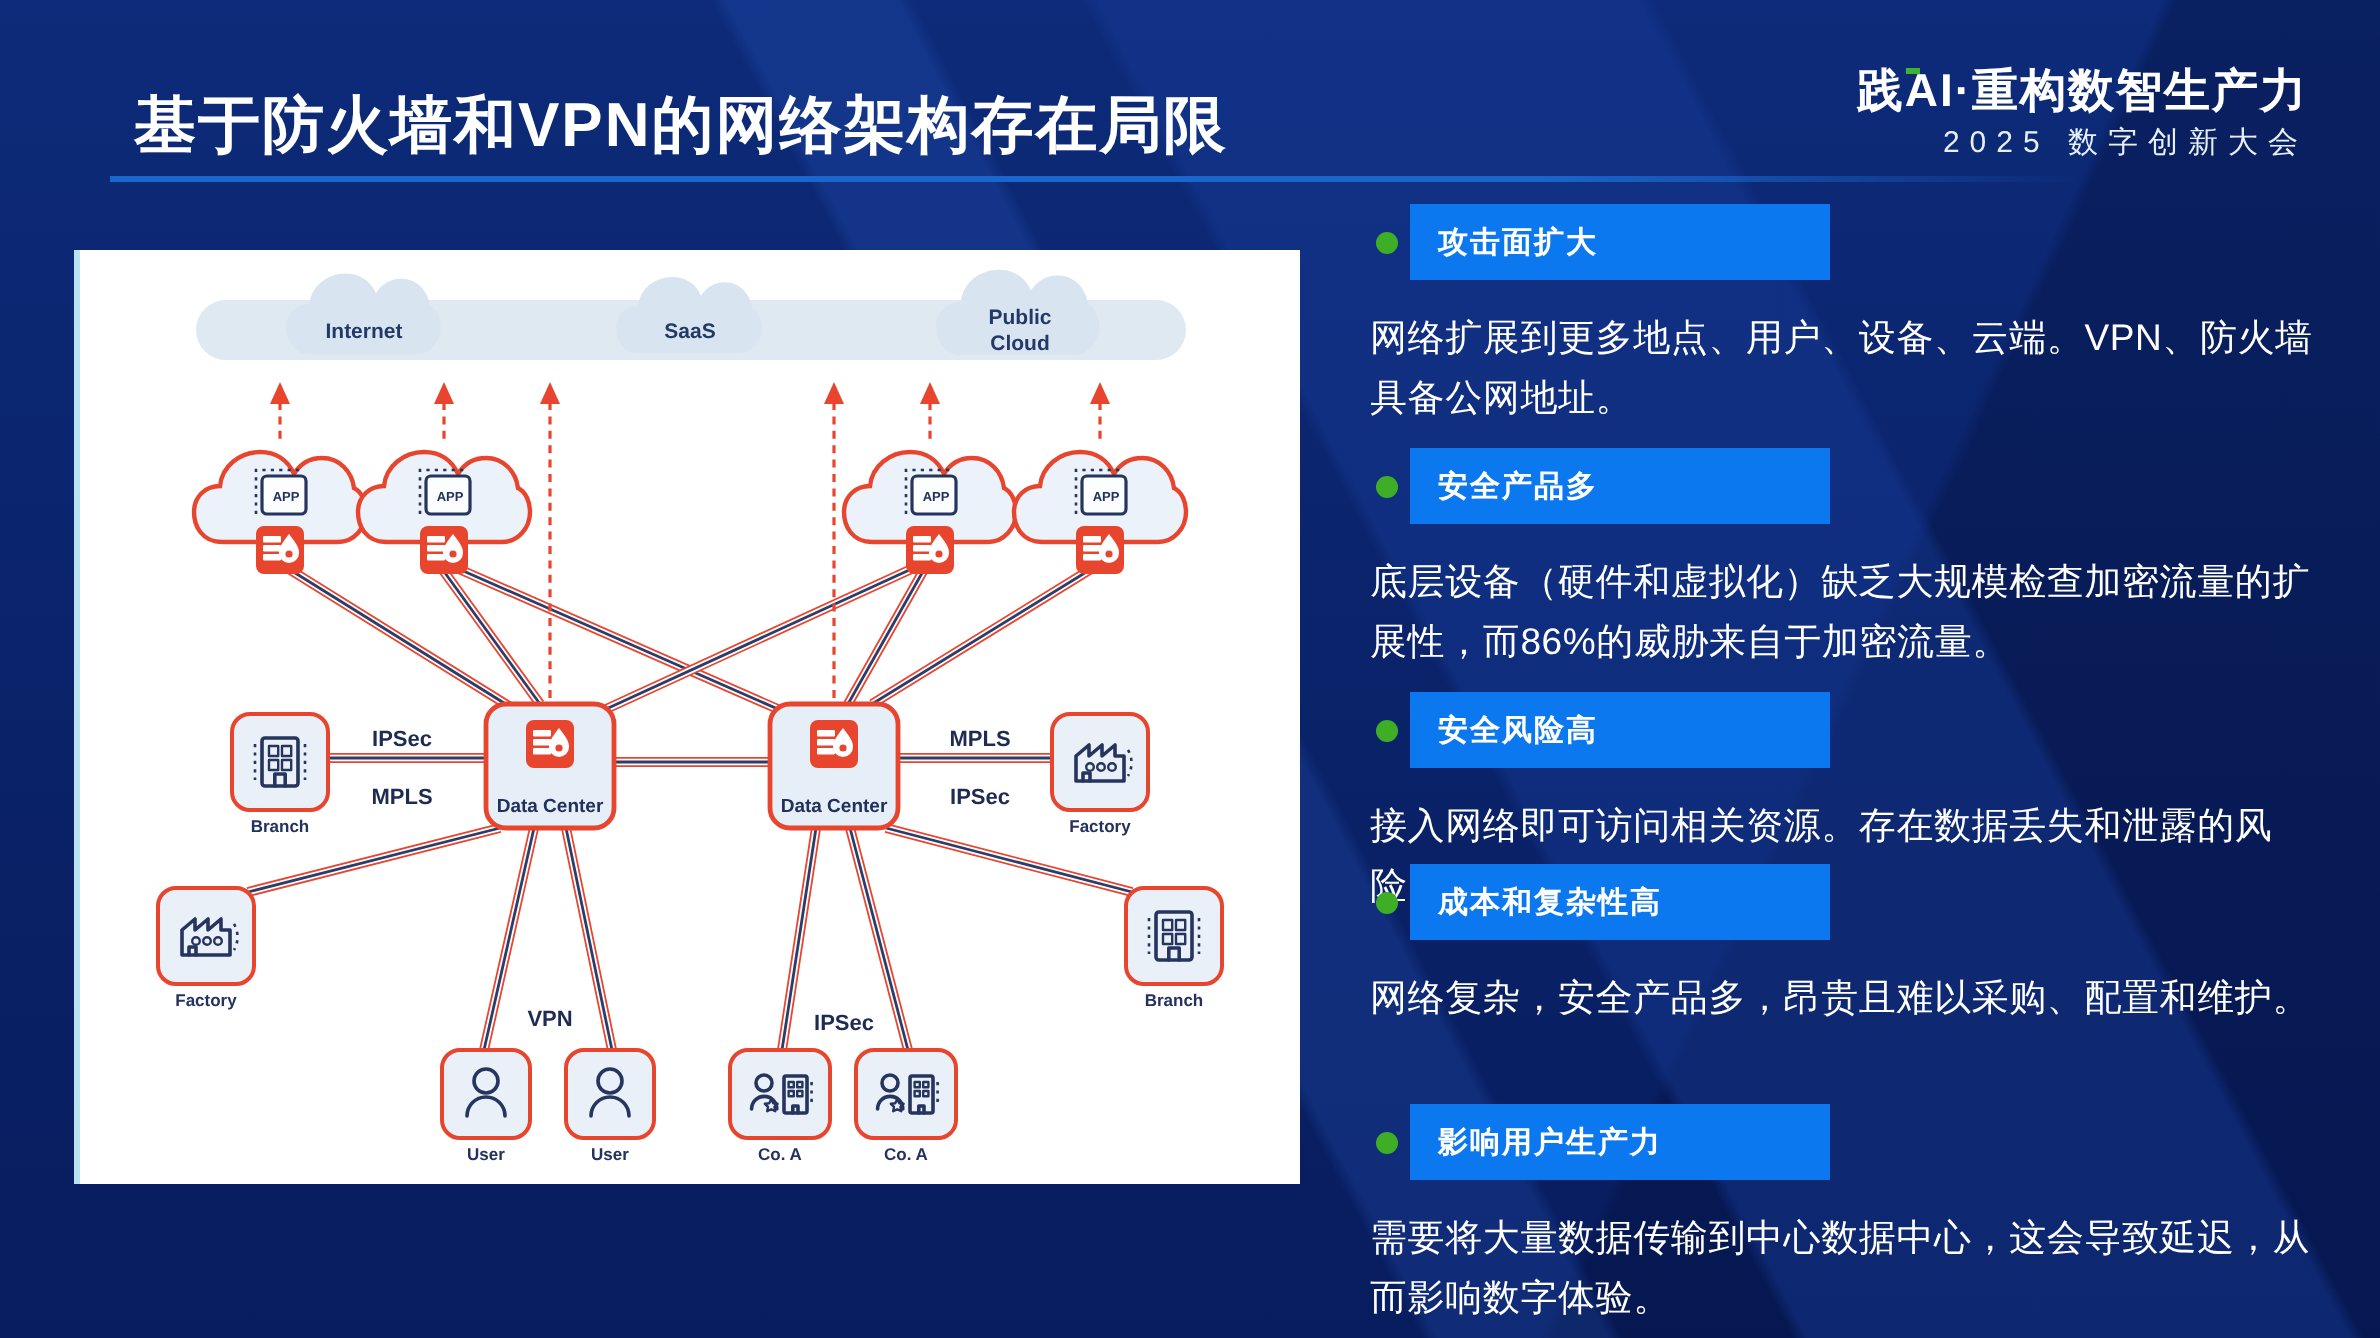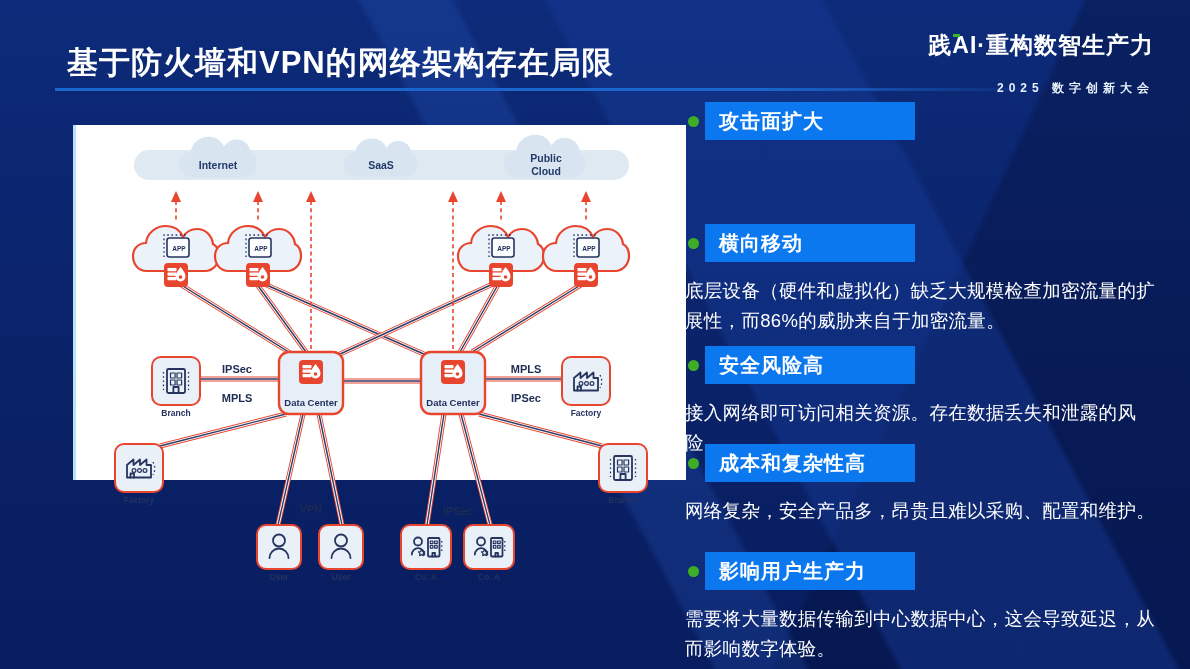--- a/index.html
+++ b/index.html
@@ -13,31 +13,31 @@
       linear-gradient(115deg, rgba(4,16,60,0) 72%, rgba(4,16,60,.40) 72.5%),
       linear-gradient(180deg,#0d2b7a 0%, #0a2268 55%, #081d5f 100%);
   }
   .title{position:absolute;left:55px;top:30px;font-size:31px;font-weight:bold;color:#ffffff;letter-spacing:1px;margin:12px;}
   .rule{position:absolute;left:55px;top:88px;width:985px;height:3px;
         background:linear-gradient(to right,#1a66cc 72%,rgba(26,102,204,0));}
   .logo{position:absolute;right:36px;top:30px;text-align:right;color:#fff;}
   .logo-main{font-size:23px;font-weight:bold;letter-spacing:1px;}
   .logo-ai{position:relative;}
   .logo-ai::after{content:"";position:absolute;left:1px;top:2px;width:7px;height:3px;background:#3db42e;}
-  .logo-sub{margin-top:19px;font-size:12px;font-weight:700;letter-spacing:5px;color:#e6f0fa;}
-
-  .panel{position:absolute;left:73px;top:125px;width:613px;height:355px;background:#ffffff;
+  .logo-sub{margin-top:1px;font-size:15px;font-weight:400;letter-spacing:5px;color:#e6f0fa;}
+
+  .panel{position:absolute;left:37px;top:125px;width:613px;height:467px;background:#ffffff;
          border-left:3px solid #b9e2f2;box-sizing:border-box;}
   .panel svg{display:block;}
 
   .section{position:absolute;left:683px;width:482px;}
   .dot{position:absolute;left:5px;top:14px;width:11px;height:11px;border-radius:50%;background:#3fae27;}
   .hbar{margin-left:22px;width:210px;height:38px;background:#0b78f0;display:flex;align-items:center;
         padding-left:14px;box-sizing:border-box;}
-  .hbar span{color:#fff;font-size:20px;font-weight:bold;letter-spacing:1px;}
+  .hbar span{color:#fff;font-size:15px;font-weight:bold;letter-spacing:1px;}
   .body{margin:14px 0 0 2px;color:#ffffff;font-size:18.5px;line-height:1.62;letter-spacing:.3px;}
 
   
   .bl1{stroke:#e8452f;stroke-width:5;fill:none}
   .bl2{stroke:#ffffff;stroke-width:3.2;fill:none}
   .bl3{stroke:#2e3c68;stroke-width:1.4;fill:none}
   .dash{stroke:#e8452f;stroke-width:1.6;fill:none;stroke-dasharray:4 3.2}
   .arrow{fill:#e8452f}
   .nbox{fill:#e9f0f8;stroke:#e8452f;stroke-width:2;}
   .dcbox{fill:#e6eef7;stroke:#e8452f;stroke-width:2.4;}
@@ -289,39 +289,40 @@
       <text class="link-label" x="235" y="388">VPN</text>
       <text class="link-label" x="382" y="390">IPSec</text>
     </svg>
   </div>
 
   <div class="section" style="top:102px">
     <span class="dot"></span>
     <div class="hbar">
       <span>攻击面扩大</span>
     </div>
+    <p class="body">网络扩展到更多地点、用户、设备、云端。VPN、防火墙具备公网地址。</p>
   </div>
 
   <div class="section" style="top:224px">
     <span class="dot"></span>
     <div class="hbar">
-      <span>横向移动</span>
+      <span>安全产品多</span>
     </div>
     <p class="body">底层设备（硬件和虚拟化）缺乏大规模检查加密流量的扩展性，而86%的威胁来自于加密流量。</p>
   </div>
 
   <div class="section" style="top:346px">
     <span class="dot"></span>
     <div class="hbar">
       <span>安全风险高</span>
     </div>
     <p class="body">接入网络即可访问相关资源。存在数据丢失和泄露的风险。</p>
   </div>
 
-  <div class="section" style="top:444px">
+  <div class="section" style="top:432px">
     <span class="dot"></span>
     <div class="hbar">
       <span>成本和复杂性高</span>
     </div>
     <p class="body">网络复杂，安全产品多，昂贵且难以采购、配置和维护。</p>
   </div>
 
   <div class="section" style="top:552px">
     <span class="dot"></span>
     <div class="hbar">

